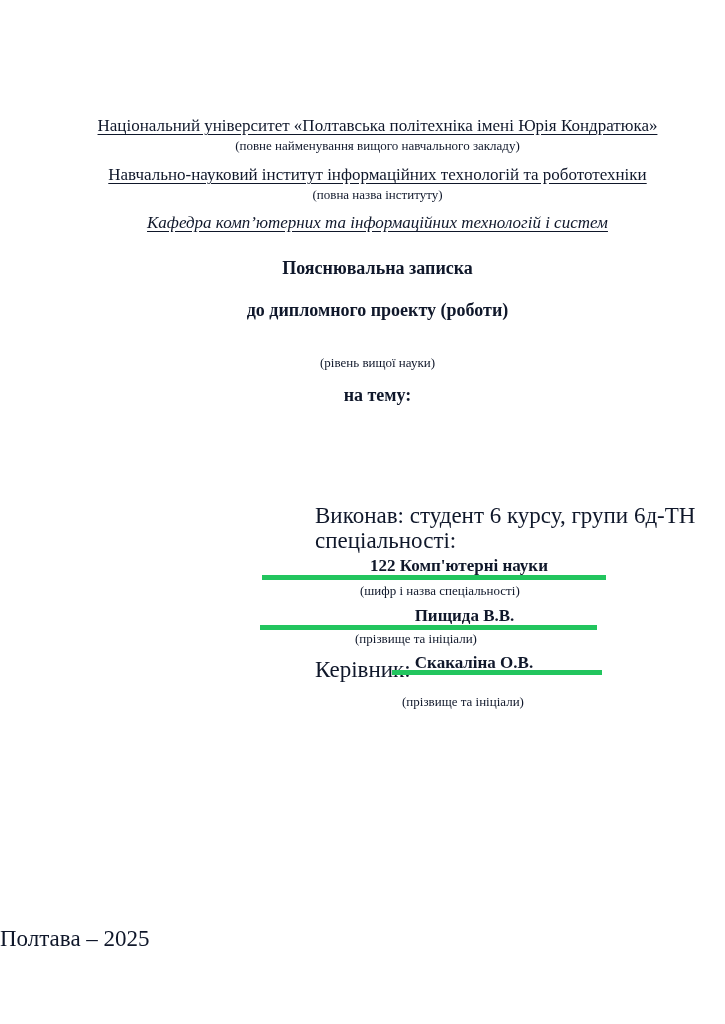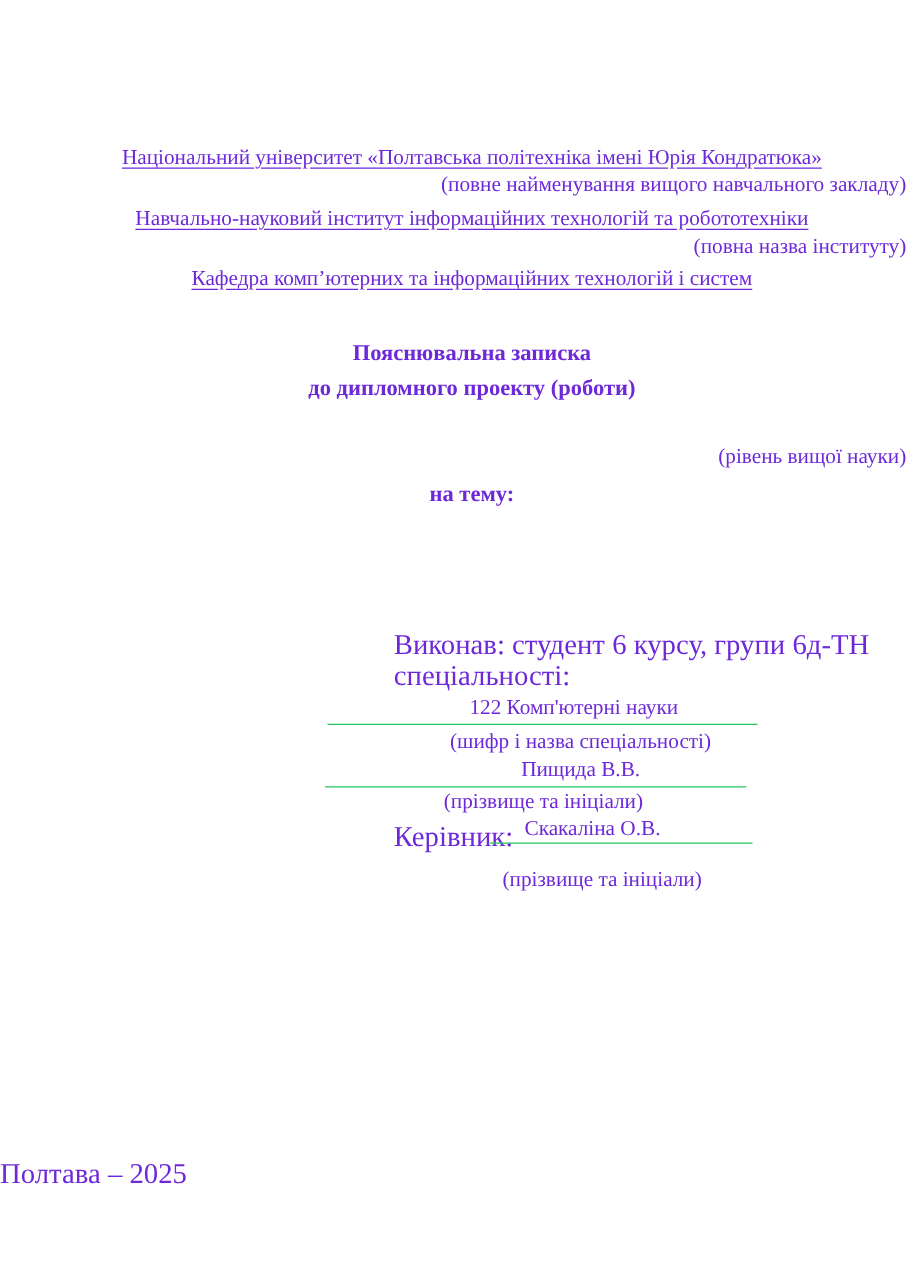--- a/index.html
+++ b/index.html
@@ -6,40 +6,39 @@
     margin: 0;
     padding: 0;
     background: #ffffff;
   }
   .page {
     position: relative;
     width: 725px;
     height: 1024px;
     background: #ffffff;
     font-family: "Liberation Serif", "DejaVu Serif", serif;
-    color: #6d28d9;
+    color: #0f172a;
     overflow: hidden;
   }
   .abs { position: absolute; }
   .centered {
     left: 0;
     right: 0;
     text-align: center;
     padding-left: 30px; 
   }
   .hdr {
     font-size: 17px;
     text-decoration: underline;
     text-underline-offset: 3px;
     white-space: nowrap;
   }
   .caption {
-    font-size: 17px;
+    font-size: 13px;
     white-space: nowrap;
-    text-align: right;
   }
   .bold18 {
     font-size: 18px;
     font-weight: bold;
     white-space: nowrap;
   }
   .topic {
     top: 417px;
     left: 0;
     right: 0;
@@ -49,45 +48,46 @@
     font-size: 18px;
     font-weight: bold;
     text-align: center;
     line-height: 23px;
   }
   .body-text {
     font-size: 23px;
     white-space: nowrap;
   }
   .fill-line {
-    border-bottom: 1px solid #22c55e;
+    border-bottom: 5px solid #22c55e;
     text-align: center;
     font-size: 17px;
     white-space: nowrap;
     box-sizing: border-box;
+    font-weight: bold;
   }
   .u-underline {
     text-decoration: underline;
     text-underline-offset: 4px;
   }
 </style>
 </head>
 <body>
 
 <div class="page">
 
   <div class="abs centered hdr" style="top:116px;">Національний університет «Полтавська політехніка імені Юрія Кондратюка»</div>
   <div class="abs centered caption" style="top:138px;">(повне найменування вищого навчального закладу)</div>
 
   <div class="abs centered hdr" style="top:165px;">Навчально-науковий інститут інформаційних технологій та робототехніки</div>
   <div class="abs centered caption" style="top:187px;">(повна назва інституту)</div>
 
-  <div class="abs centered hdr" style="top:213px;">Кафедра комп’ютерних та інформаційних технологій і систем</div>
+  <div class="abs centered hdr" style="top:213px;font-style:italic;">Кафедра комп’ютерних та інформаційних технологій і систем</div>
 
-  <div class="abs centered bold18" style="top:272px;">Пояснювальна записка</div>
+  <div class="abs centered bold18" style="top:258px;">Пояснювальна записка</div>
 
   <div class="abs centered bold18" style="top:300px;">до дипломного проекту (роботи)</div>
 
   <div class="abs centered caption" style="top:355px;">(рівень вищої науки)</div>
 
   <div class="abs centered bold18" style="top:385px;text-align:center;">на тему:</div>
 
 
   <div class="abs body-text" style="top:503px; left:315px;">Виконав: студент 6 курсу, групи 6д-ТН</div>
 

